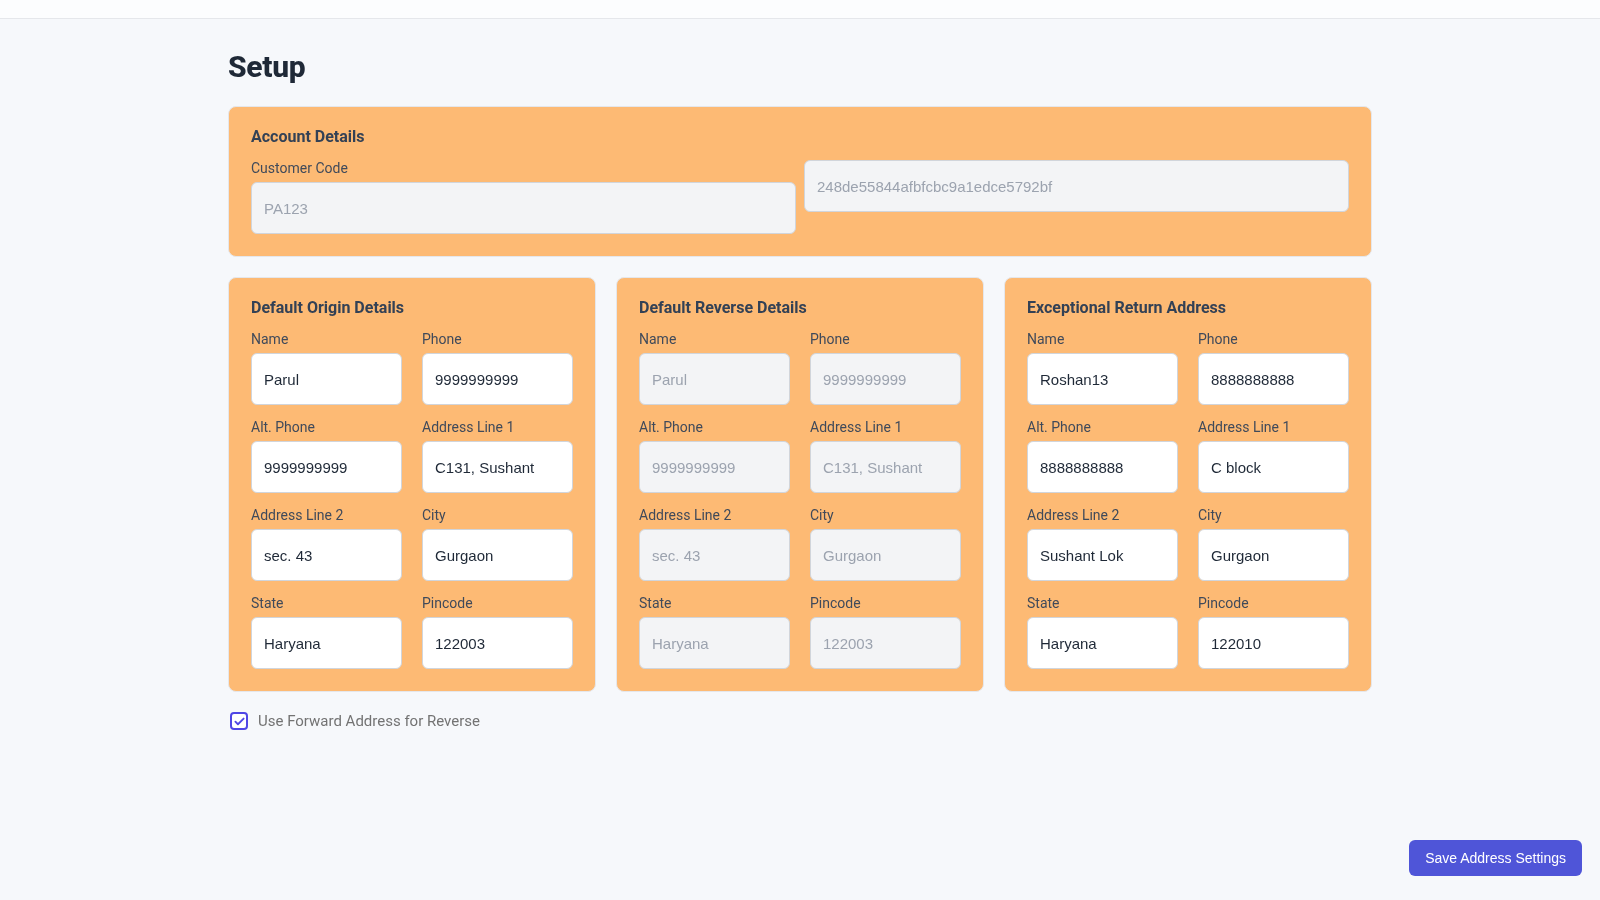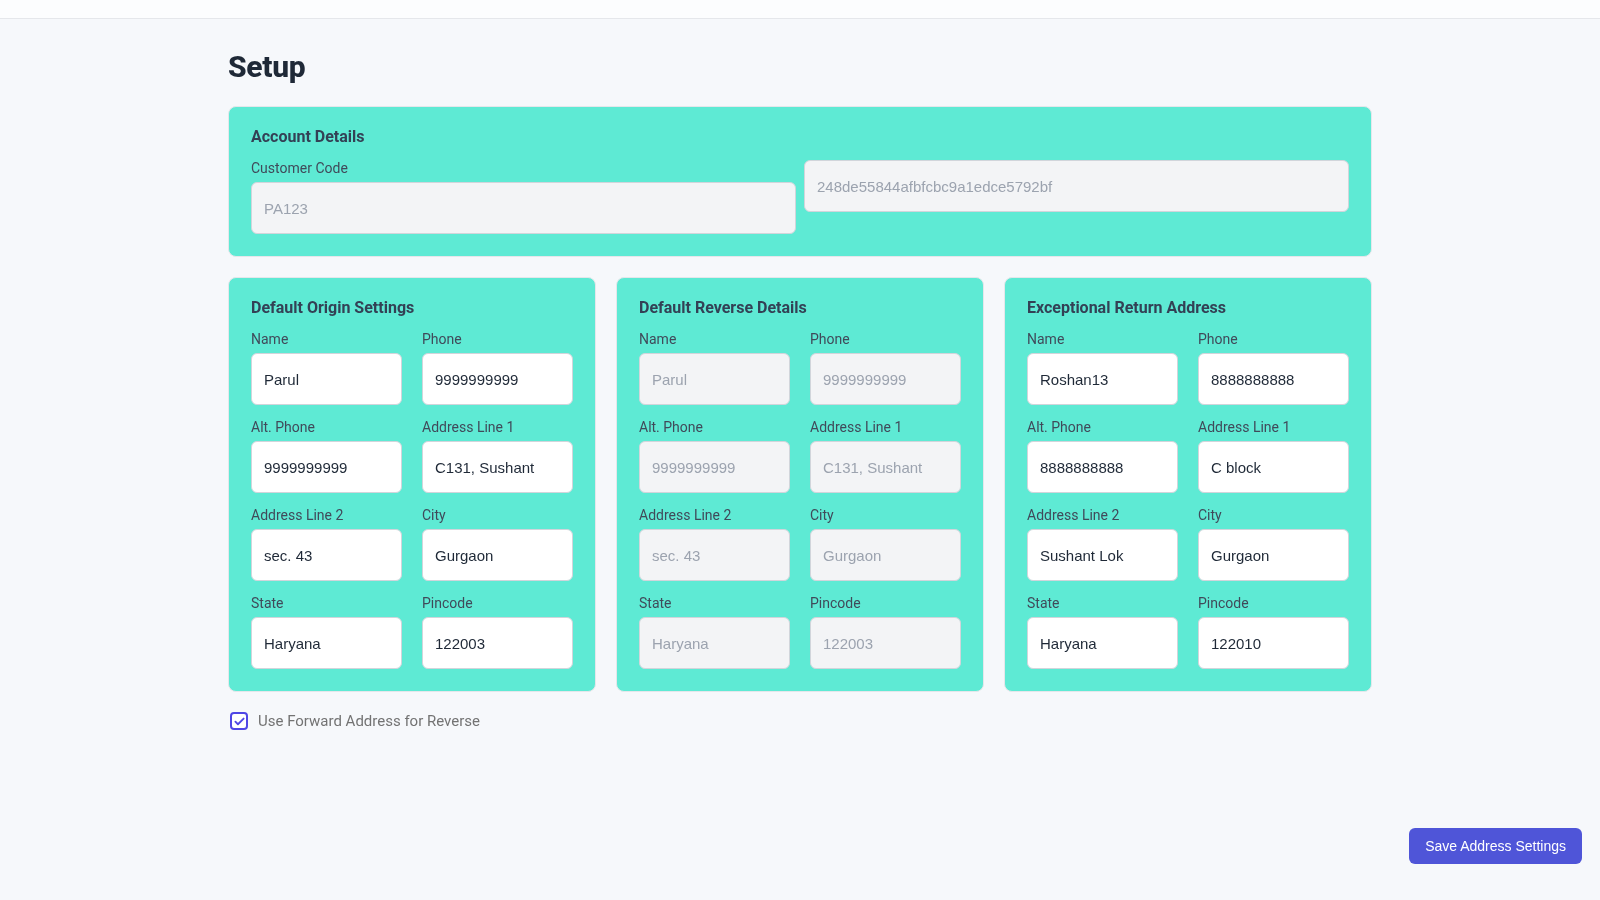--- a/index.html
+++ b/index.html
@@ -30,21 +30,21 @@
     padding: 30px 228px 0 228px;
   }
   h1.page-title {
     font-size: 30px;
     font-weight: 800;
     color: #1f2937;
     margin-bottom: 22px;
     letter-spacing: -0.01em;
   }
   .card {
-    background: #5eead4;
+    background: #fdba74;
     border: 1px solid #e5e7eb;
     border-radius: 8px;
     padding: 20px 22px 22px 22px;
   }
   .card-title {
     font-size: 16px;
     font-weight: 700;
     color: #334155;
     margin-bottom: 14px;
   }
@@ -105,21 +105,21 @@
     background: #fff;
     cursor: pointer;
   }
   .checkbox svg { width: 11px; height: 11px; }
   .checkbox-label {
     font-size: 15px;
     color: #737373;
   }
   .footer-bar {
     position: absolute;
-    left: 0; right: 0; bottom: 12px;
+    left: 0; right: 0; bottom: 0;
     height: 84px;
     display: flex;
     align-items: center;
     justify-content: flex-end;
     padding-right: 18px;
     background: #f6f8fb;
   }
   .save-btn {
     background: #4f55d8;
     color: #fff;
@@ -150,21 +150,21 @@
       </div>
       <div class="field">
         <input class="readonly" disabled="" value="248de55844afbfcbc9a1edce5792bf" style="">
       </div>
     </div>
   </div>
 
   <div class="cards-row">
 
     <div class="card">
-      <div class="card-title">Default Origin Settings</div>
+      <div class="card-title">Default Origin Details</div>
       <div class="grid2">
         <div class="field">
           <label>Name</label>
           <input value="Parul" style="">
         </div>
         <div class="field">
           <label>Phone</label>
           <input value="9999999999" style="">
         </div>
         <div class="field">

